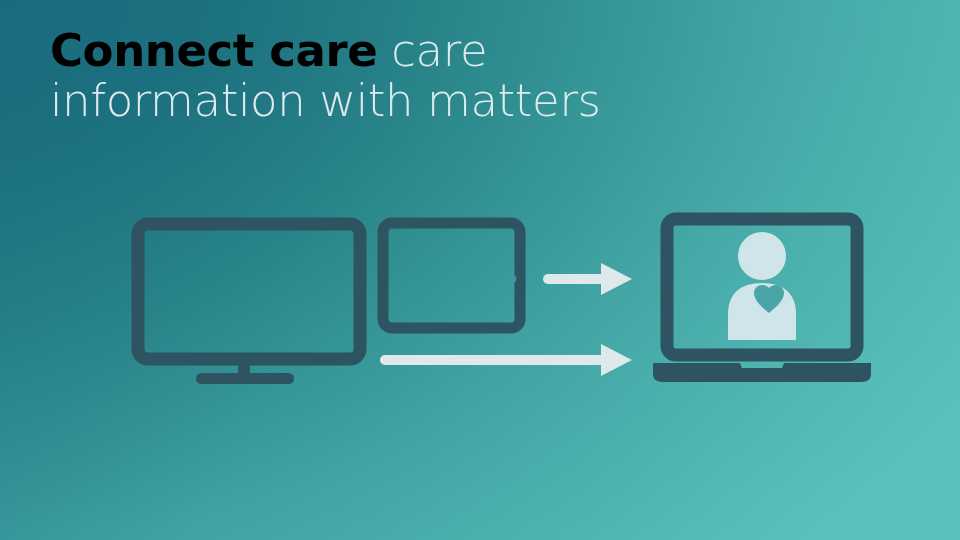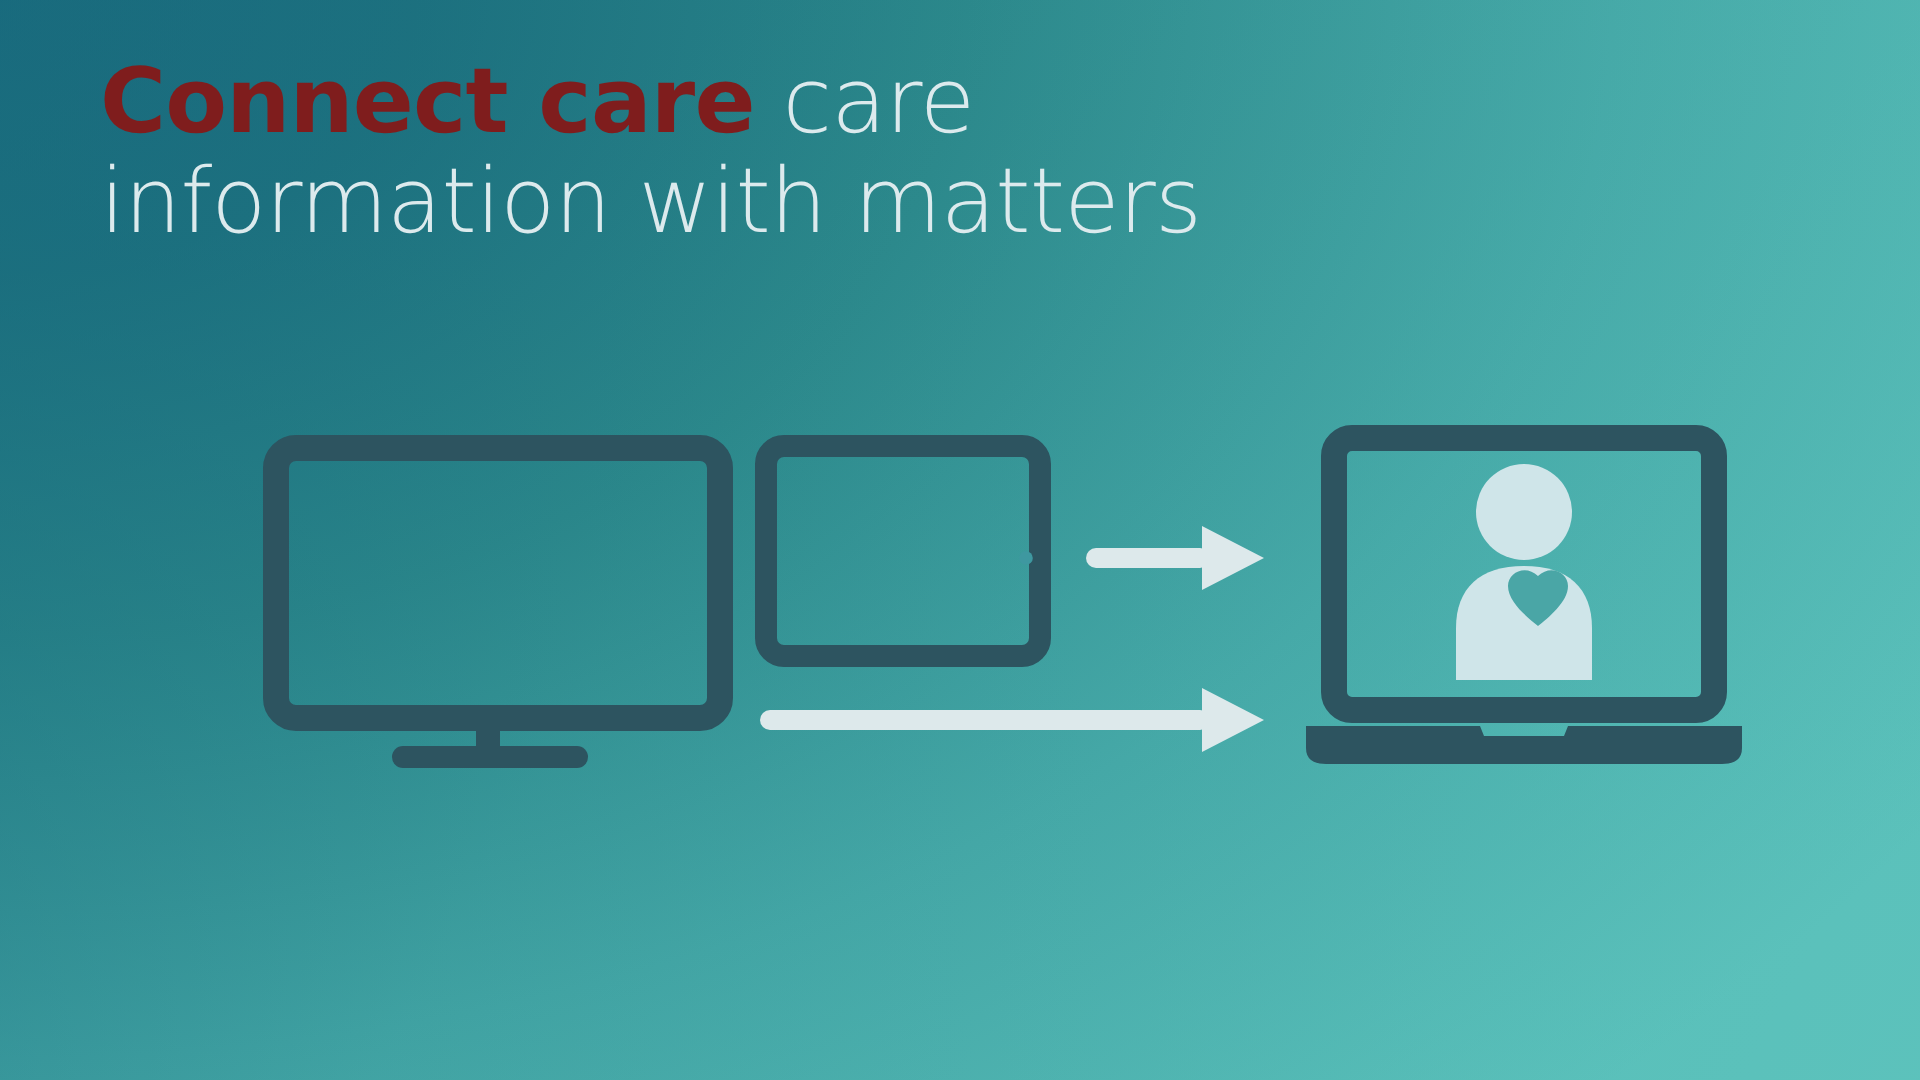--- a/index.html
+++ b/index.html
@@ -40,21 +40,21 @@
     line-height: 1.12;
     letter-spacing: -0.4px;
   }
   .head-line {
     display: block;
     font-size: 45px;
     white-space: pre-wrap;
   }
   .head-strong {
     font-weight: bold;
-    color: #7f1d1d;
+    color: #000000;
   }
   .head-light {
     font-weight: 300;
     color: #dceaed;
   }
 
   
   #artwork {
     position: absolute;
     left: 0;

